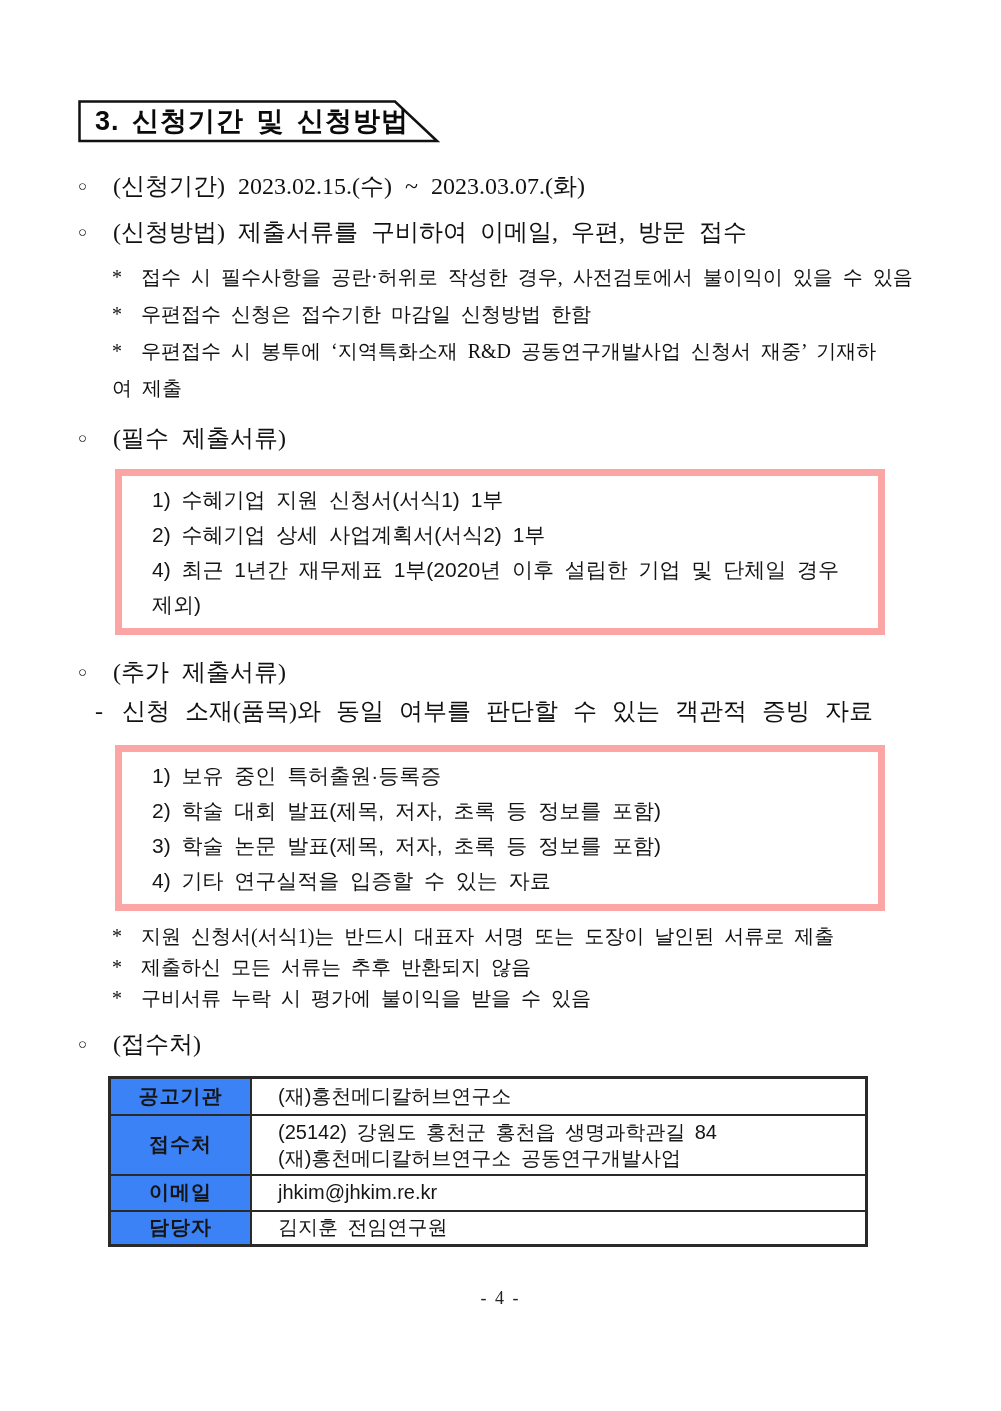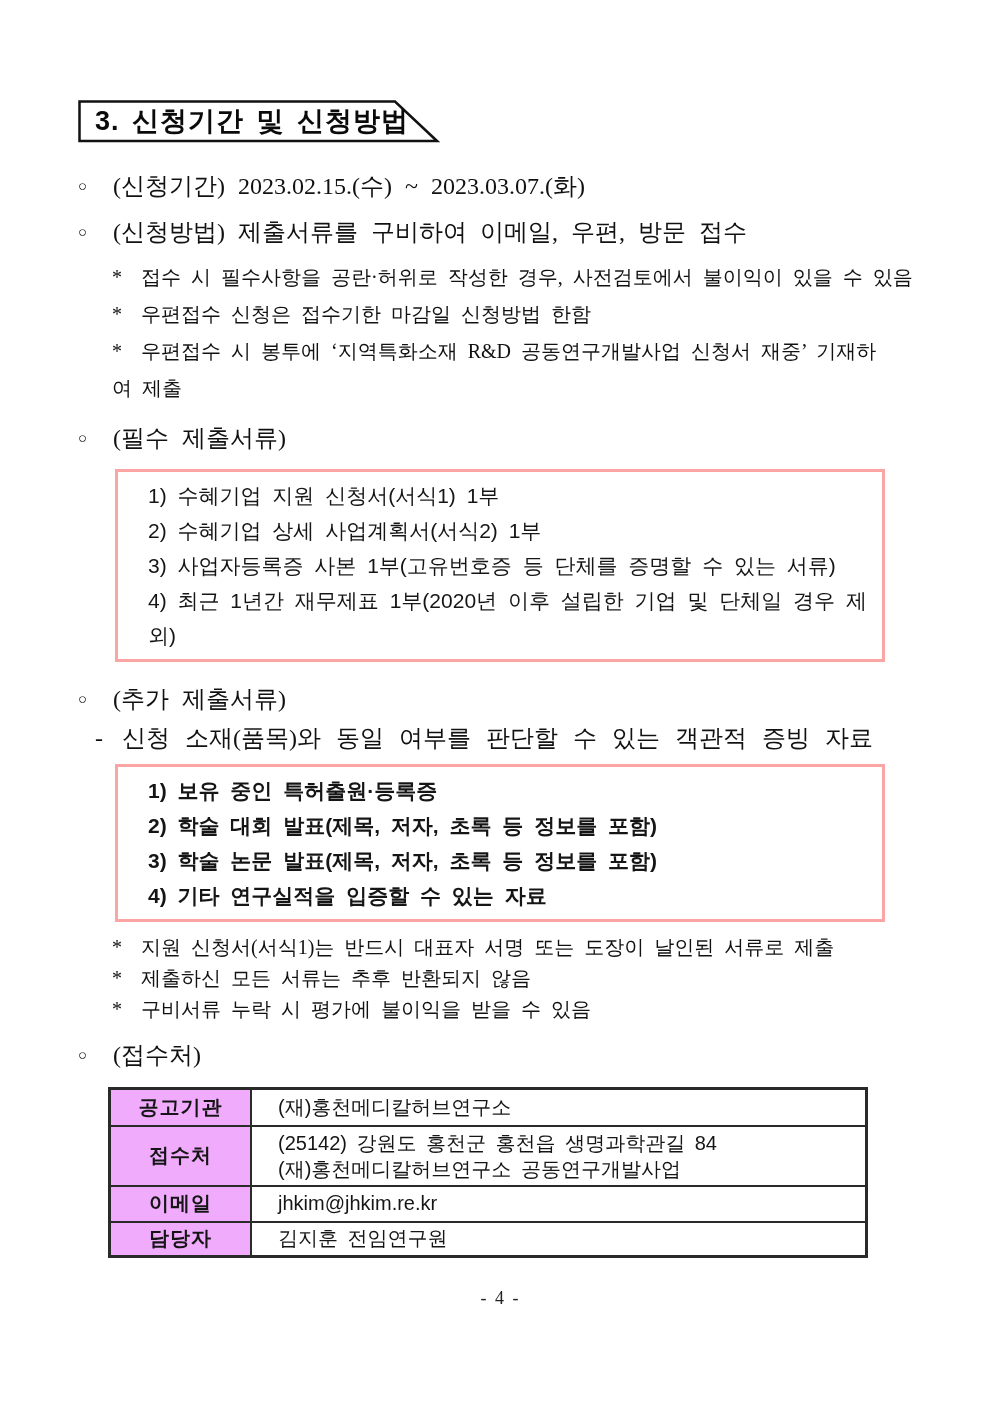--- a/index.html
+++ b/index.html
@@ -41,39 +41,39 @@
   .smark{flex:0 0 14px;margin-right:15px;}
   .note.cont{}
 
   
   .line-dash{display:flex;align-items:center;margin:4px 0 0 17px;line-height:36px;font-size:24px;word-spacing:9px;}
   .dmark{flex:0 0 14px;margin-right:13px;}
 
   
   .docbox{
     margin-left:37px;width:770px;box-sizing:border-box;
-    border:3px solid #fca5a5;
+    border:7px solid #fca5a5;
     padding:6px 10px 6px 30px;
     font-family:"Liberation Sans","DejaVu Sans",sans-serif;
   }
   .box1{margin-top:14px;}
-  .box2{margin-top:8px;font-weight:bold;}
+  .box2{margin-top:16px;}
   .box-item{line-height:35px;font-size:21px;word-spacing:5px;color:#151515;}
 
   
   .contact-table{
     margin:15px 0 0 30px;width:760px;
     border-collapse:collapse;table-layout:fixed;
     font-family:"Liberation Sans","DejaVu Sans",sans-serif;
     font-size:20px;color:#151515;
     border:3px solid #2a2a2a;
   }
   .contact-table td{border:2px solid #2a2a2a;word-spacing:4px;}
   .contact-table .th{
-    width:137px;background:#f0abfc;text-align:center;
+    width:137px;background:#3b82f6;text-align:center;
     font-weight:bold;letter-spacing:1px;
   }
   .contact-table .td{padding-left:26px;}
   .r1{height:37px;} .r2{height:60px;} .r3{height:36px;} .r4{height:35px;}
   .td div{line-height:26px;}
 
   
   .footer{
     position:absolute;left:0;right:0;top:1288px;
     text-align:center;font-size:18px;letter-spacing:2px;color:#222;
@@ -120,21 +120,20 @@
   </div>
 
   <div class="line-circle mt-required">
     <span class="cmark">○</span>
     <span>(필수 제출서류)</span>
   </div>
 
   <div class="docbox box1">
     <div class="box-item">1) 수혜기업 지원 신청서(서식1) 1부</div>
     <div class="box-item">2) 수혜기업 상세 사업계획서(서식2) 1부</div>
-    <div class="box-item">3) 사업자등록증 사본 1부(고유번호증 등 단체를 증명할 수 있는 서류)</div>
     <div class="box-item">4) 최근 1년간 재무제표 1부(2020년 이후 설립한 기업 및 단체일 경우 제외)</div>
   </div>
 
   <div class="line-circle mt-additional">
     <span class="cmark">○</span>
     <span>(추가 제출서류)</span>
   </div>
 
   <div class="line-dash">
     <span class="dmark">-</span>

